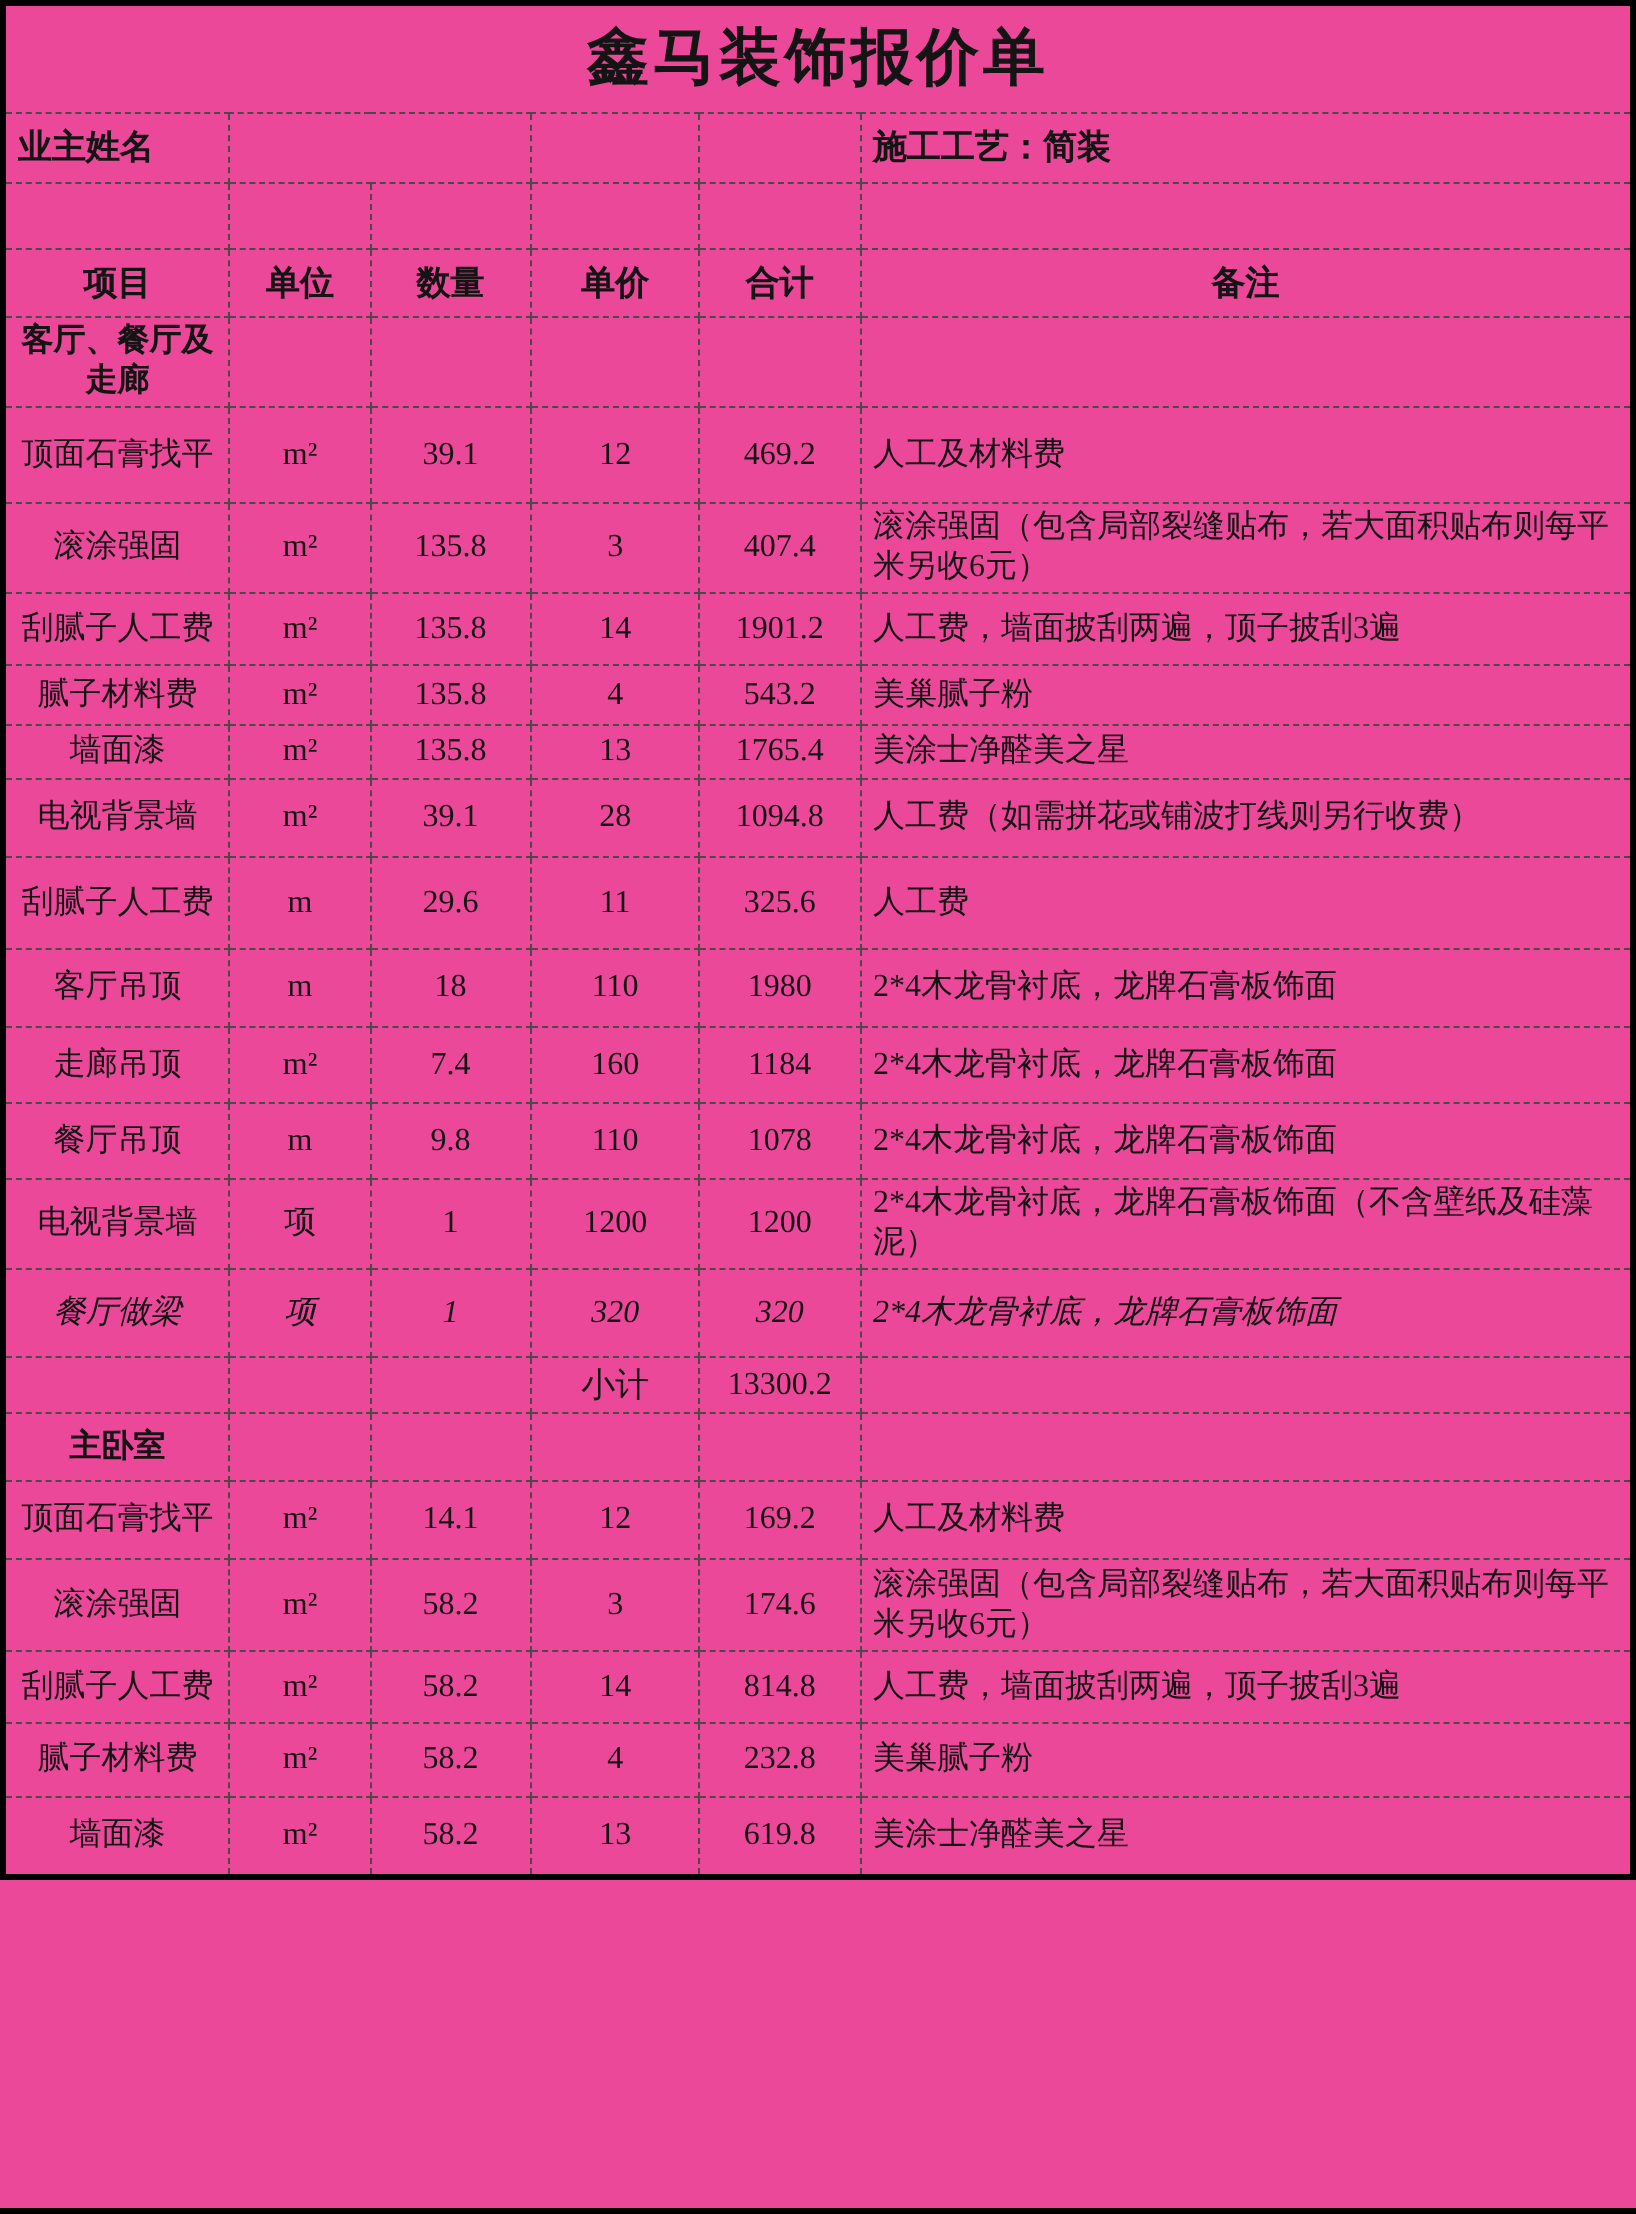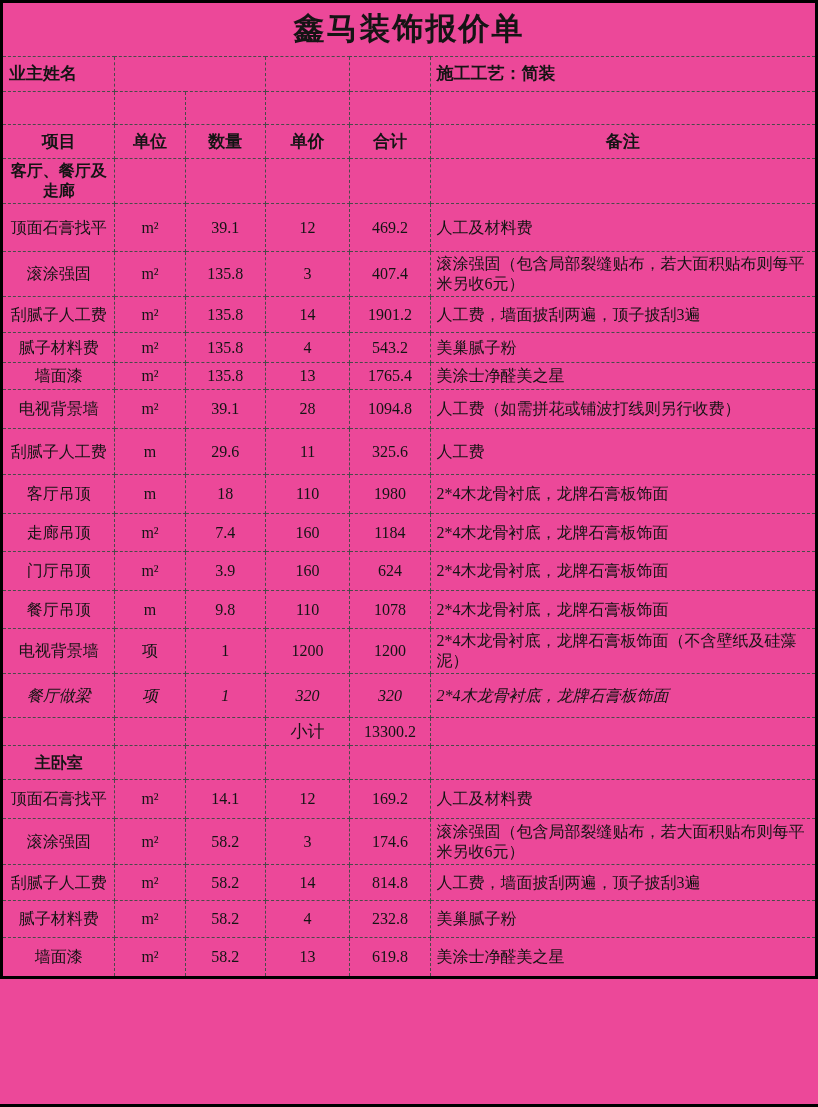--- a/index.html
+++ b/index.html
@@ -159,28 +159,20 @@
           <td class="remark-cell">2*4木龙骨衬底，龙牌石膏板饰面</td>
         </tr>
         <tr style="height: 38px;">
           <td class="item-cell">走廊吊顶</td>
           <td class="unit-cell">m²</td>
           <td class="qty-cell">7.4</td>
           <td class="price-cell">160</td>
           <td class="total-cell">1184</td>
           <td class="remark-cell">2*4木龙骨衬底，龙牌石膏板饰面</td>
         </tr>
-        <tr style="height: 39px;">
-          <td class="item-cell">门厅吊顶</td>
-          <td class="unit-cell">m²</td>
-          <td class="qty-cell">3.9</td>
-          <td class="price-cell">160</td>
-          <td class="total-cell">624</td>
-          <td class="remark-cell">2*4木龙骨衬底，龙牌石膏板饰面</td>
-        </tr>
         <tr style="height: 38px;">
           <td class="item-cell">餐厅吊顶</td>
           <td class="unit-cell">m</td>
           <td class="qty-cell">9.8</td>
           <td class="price-cell">110</td>
           <td class="total-cell">1078</td>
           <td class="remark-cell">2*4木龙骨衬底，龙牌石膏板饰面</td>
         </tr>
         <tr style="height: 43px;">
           <td class="item-cell">电视背景墙</td>

